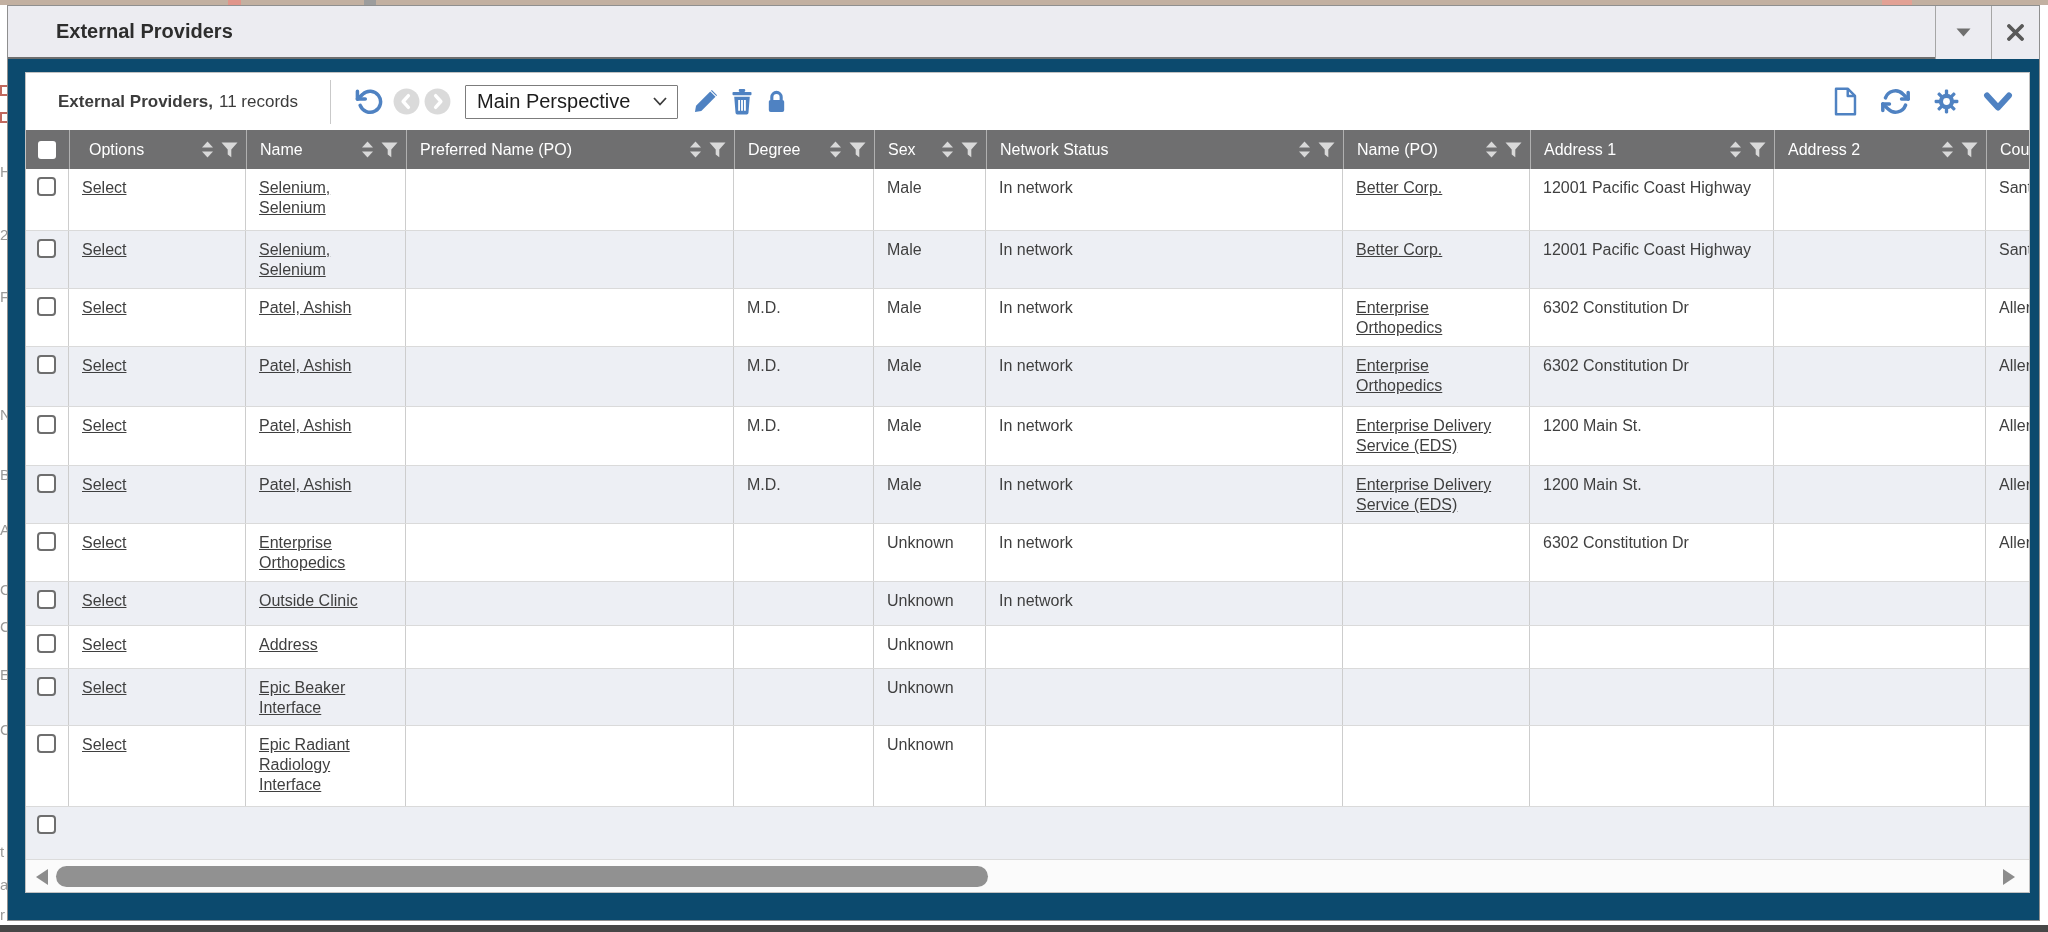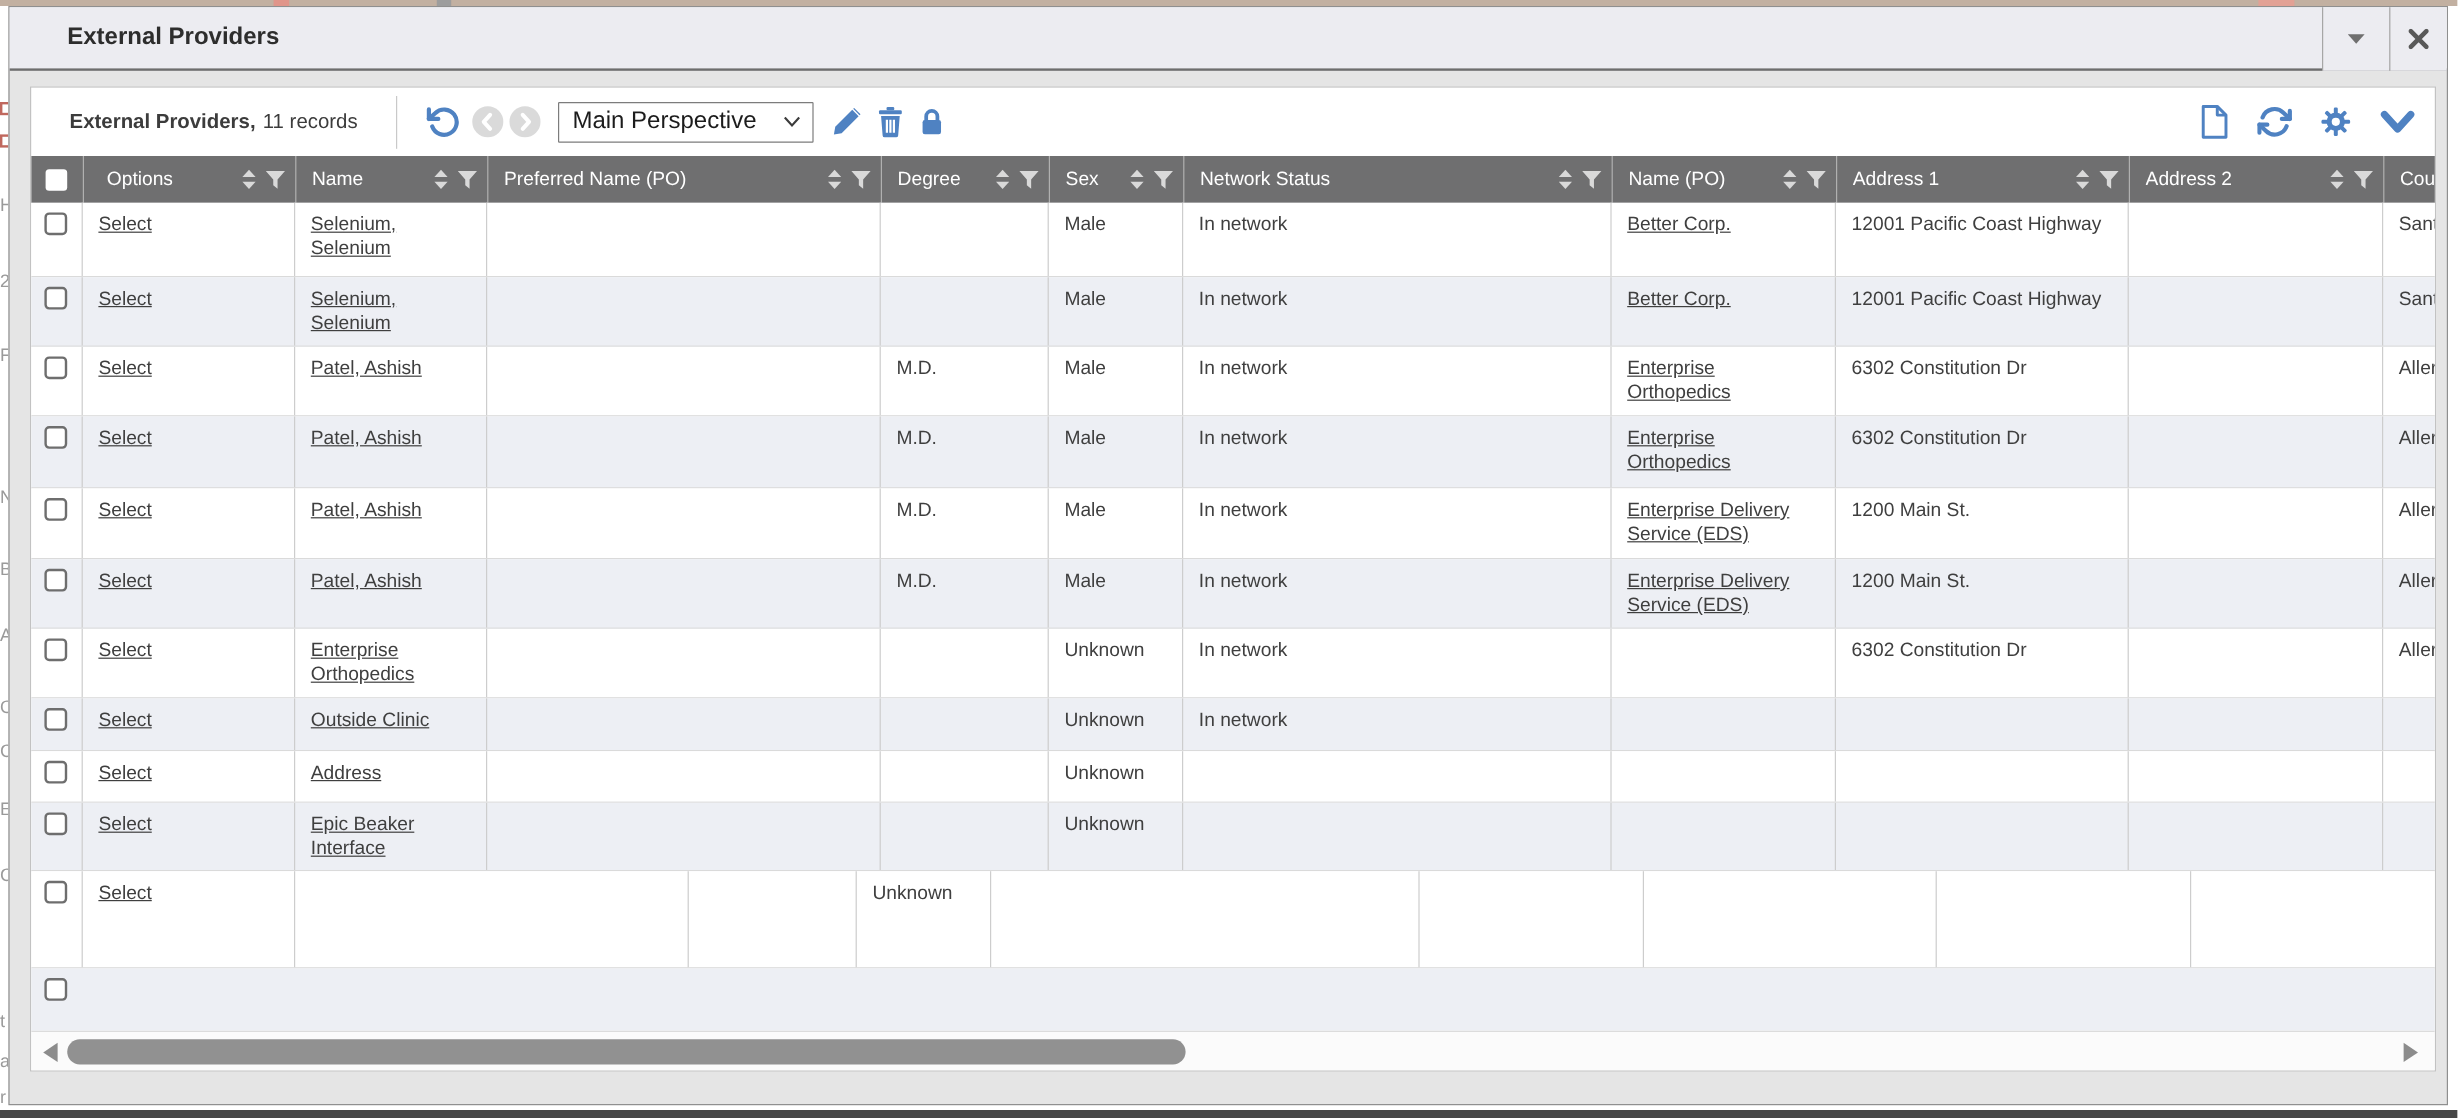--- a/index.html
+++ b/index.html
@@ -10,21 +10,21 @@
   
   .bg-top { position:absolute; left:0; top:0; width:2048px; height:5px; background:#c2b0a1; }
   .bg-tab { position:absolute; top:0; height:5px; }
   .bg-bottom { position:absolute; left:0; top:925px; width:2048px; height:7px; background:#474747; }
   .edge-strip { position:absolute; left:0; top:0; width:7px; height:925px; overflow:hidden; }
   .edge-ch { position:absolute; left:0; font-size:15px; color:#9a9a9a; }
   .edge-red { position:absolute; left:0; width:9px; height:11px; border:2px solid #c0685e; }
 
   
   .dialog { position:absolute; left:7px; top:5px; width:2033px; height:916px;
-            background:#e5e5e5; border:1px solid #8f8f8f; }
+            background:#0c4a6e; border:1px solid #8f8f8f; }
   .titlebar { position:relative; height:53px; background:#ececf1; border-bottom:2px solid #6e6e6e; }
   .title { position:absolute; left:48px; top:14px; font-size:20px; font-weight:bold; color:#2d2d2d; }
   .win-btn { position:absolute; top:0; height:53px; border-left:1px solid #a6a6a6;
              display:flex; align-items:center; justify-content:center; cursor:pointer; background:#ececf1; }
   .win-btn.collapse { right:48px; width:56px; }
   .win-btn.close { right:0; width:48px; }
 
   
   .panel { position:absolute; left:17px; top:66px; width:2005px; height:821px;
            border:1px solid #c2c2c2; background:#fff; overflow:hidden; }
@@ -472,20 +472,21 @@
     <div class="td" style="width: 187px;"><a class="lnk"></a></div>
     <div class="td" style="width: 244px;"><span></span></div>
     <div class="td" style="width: 212px;"><span></span></div>
     <div class="td" style="width: 60px;"><span></span></div>
   </div>
           <div class="tr" style="min-height: 81px;">
     <div class="td cbcell" style="width: 43px;">
               <span class="cb"></span>
             </div>
     <div class="td" style="width: 177px;"><a class="lnk">Select</a></div>
+    <div class="td" style="width: 160px;"><a class="lnk">Epic Radiant Radiology Interface</a></div>
     <div class="td" style="width: 328px;"><span></span></div>
     <div class="td" style="width: 140px;"><span></span></div>
     <div class="td" style="width: 112px;"><span>Unknown</span></div>
     <div class="td" style="width: 357px;"><span></span></div>
     <div class="td" style="width: 187px;"><a class="lnk"></a></div>
     <div class="td" style="width: 244px;"><span></span></div>
     <div class="td" style="width: 212px;"><span></span></div>
     <div class="td" style="width: 60px;"><span></span></div>
   </div>
         </div>

